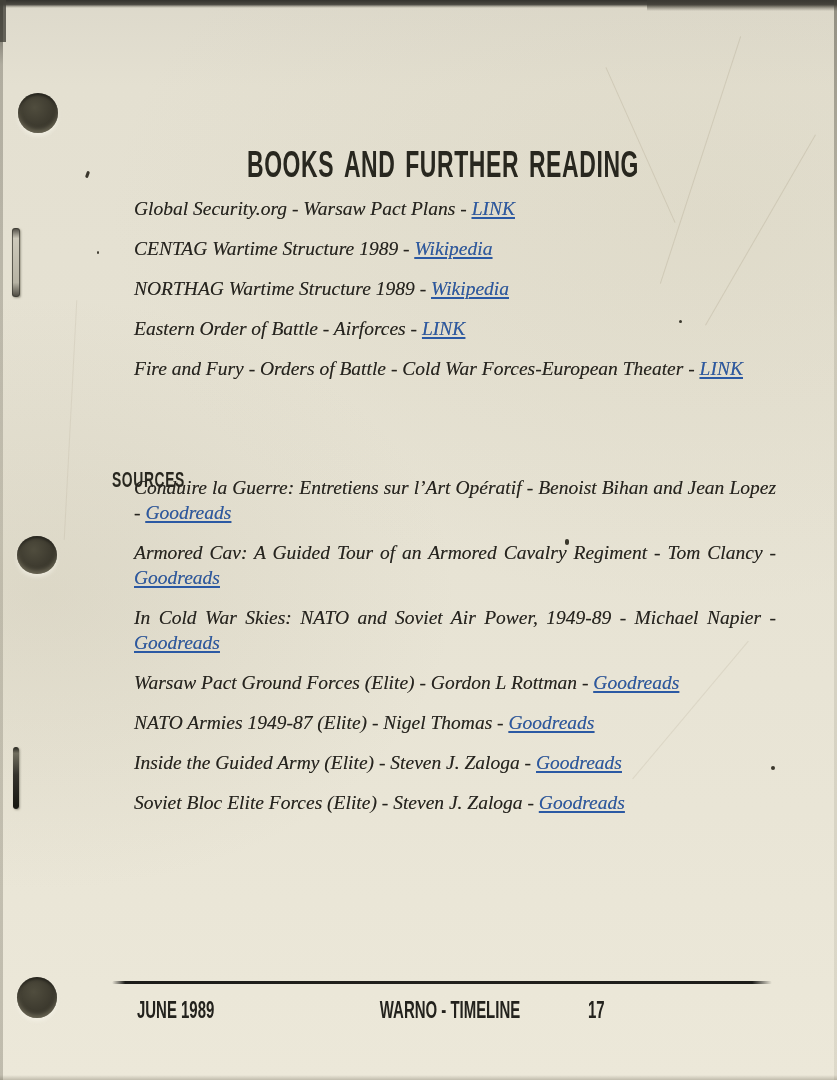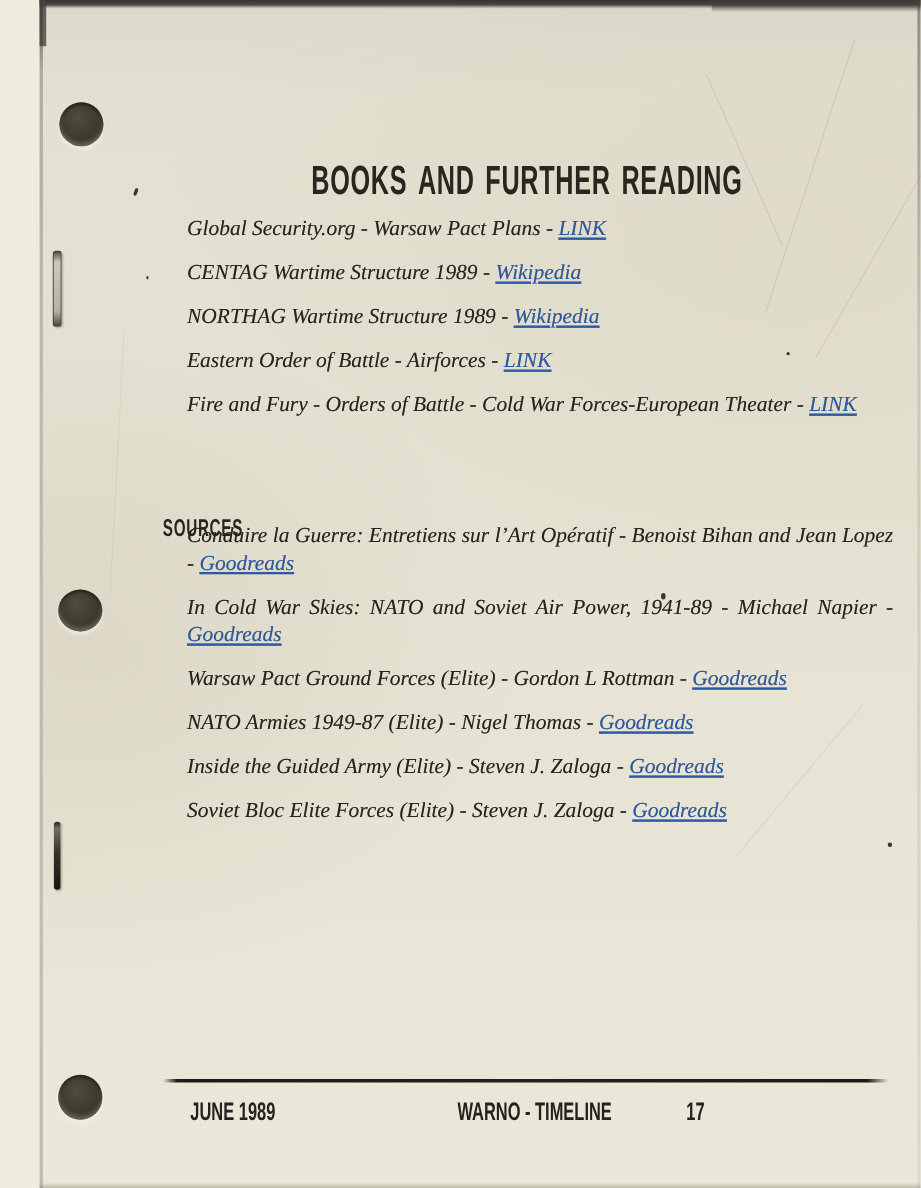--- a/index.html
+++ b/index.html
@@ -5,21 +5,20 @@
   html,body{margin:0;padding:0;}
   body{
     width:837px;height:1080px;position:relative;overflow:hidden;
     background:#efebdd;
     font-family:"Liberation Serif", serif;
   }
   .paper{
     position:absolute;inset:0;
     background:
       linear-gradient(180deg,#ddd9cb 0%, #e4e0d1 8%, #e6e2d3 40%, #e9e5d6 75%, #ece8d9 100%);
-    margin-left: 36px;
   }
   .shade{
     position:absolute;inset:0;pointer-events:none;
     background:
       radial-gradient(120% 60% at 85% 20%, rgba(200,194,170,0.20), rgba(0,0,0,0) 60%),
       radial-gradient(90% 50% at 5% 55%, rgba(170,163,138,0.18), rgba(0,0,0,0) 55%);
   }
   .edge-top{
     position:absolute;left:0;top:0;width:100%;height:8px;
     background:linear-gradient(180deg,#34332e 0%, #4a4841 55%, rgba(94,91,80,0.35) 82%, rgba(94,91,80,0) 100%);
@@ -162,23 +161,24 @@
 
       <p class="entry"><span>Fire and Fury - Orders of Battle - Cold War Forces-European Theater -</span> <a class="doc-link" href="#">LINK</a></p>
     </div>
 
   <div class="section-heading">Sources</div>
 
   <div class="entries source-entries">
 
       <p class="entry"><span>Conduire la Guerre: Entretiens sur l’Art Opératif - Benoist Bihan and Jean Lopez -</span> <a class="doc-link" href="#">Goodreads</a></p>
 
+      <p class="entry"><span>Armored Cav: A Guided Tour of an Armored Cavalry Regiment - Tom Clancy -</span> <a class="doc-link" href="#">Goodreads</a></p>
 
 
-      <p class="entry"><span>In Cold War Skies: NATO and Soviet Air Power, 1941-89 - Michael Napier -</span> <a class="doc-link" href="#">Goodreads</a></p>
+      <p class="entry"><span>In Cold War Skies: NATO and Soviet Air Power, 1949-89 - Michael Napier -</span> <a class="doc-link" href="#">Goodreads</a></p>
 
       <p class="entry"><span>Warsaw Pact Ground Forces (Elite) - Gordon L Rottman -</span> <a class="doc-link" href="#">Goodreads</a></p>
 
 
       <p class="entry"><span>NATO Armies 1949-87 (Elite) - Nigel Thomas -</span> <a class="doc-link" href="#">Goodreads</a></p>
 
       <p class="entry"><span>Inside the Guided Army (Elite) - Steven J. Zaloga -</span> <a class="doc-link" href="#">Goodreads</a></p>
 
       <p class="entry"><span>Soviet Bloc Elite Forces (Elite) - Steven J. Zaloga -</span> <a class="doc-link" href="#">Goodreads</a></p>
     </div>

